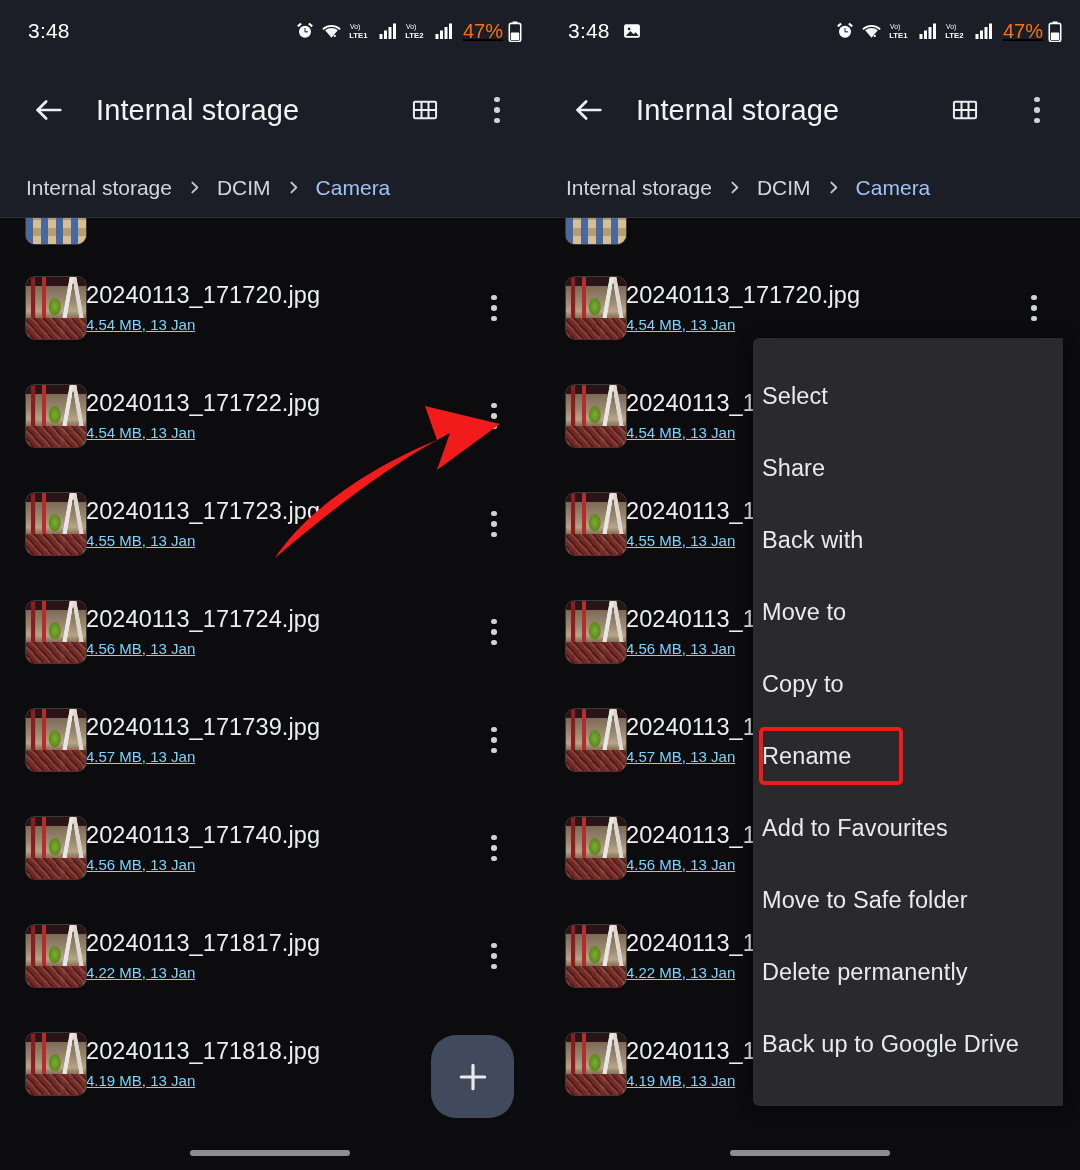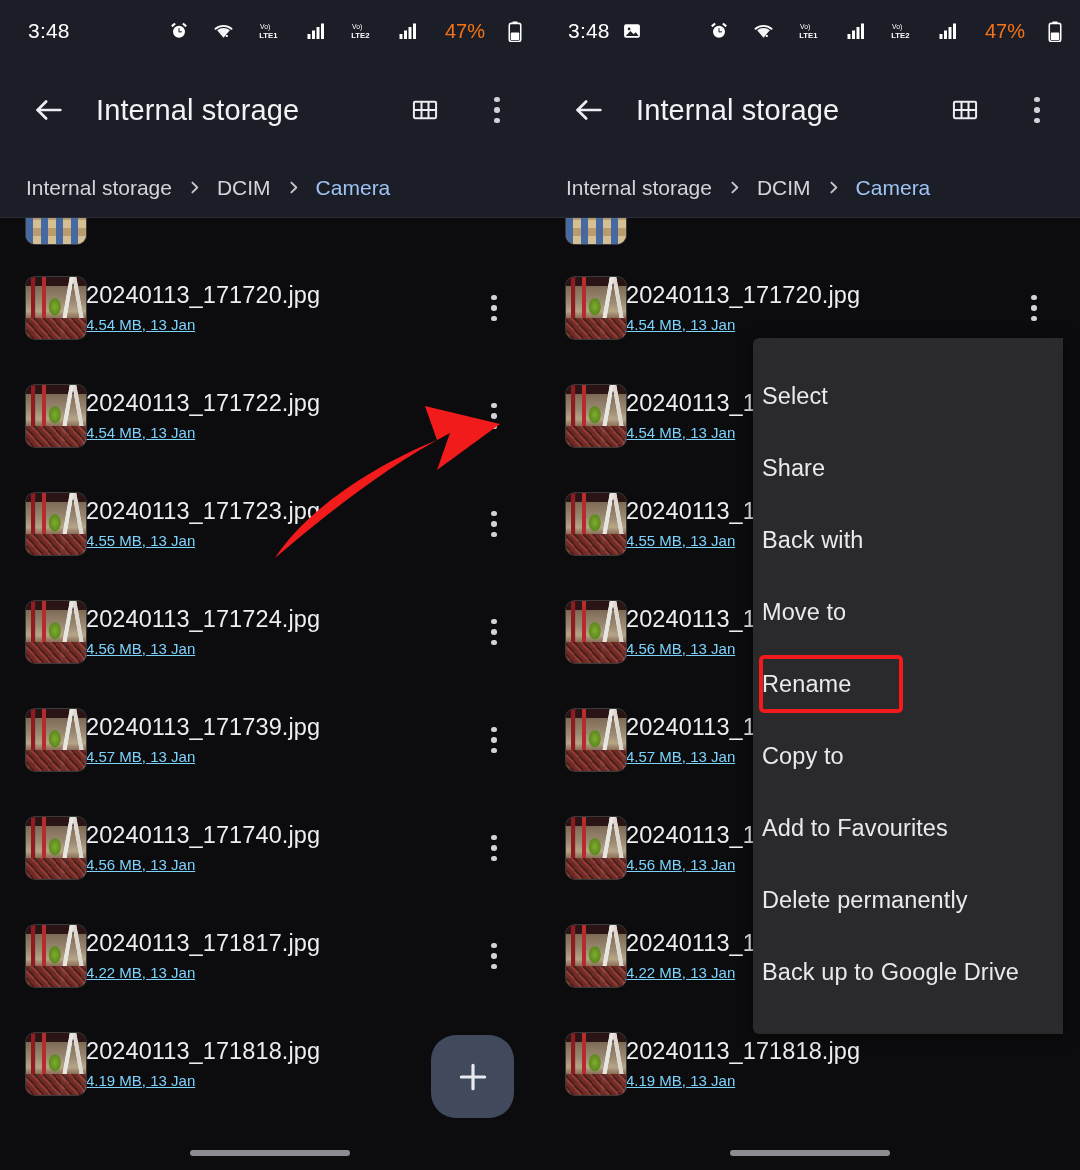--- a/index.html
+++ b/index.html
@@ -20,21 +20,21 @@
 
   
   .statusbar {
     height:62px; background:#1b1e27;
     display:flex; align-items:center;
     padding:0 18px 0 28px;
     position:relative; z-index:5;
   }
   .sb-time { color:#fff; font-size:21px; letter-spacing:.2px; }
   .sb-notif { margin-left:12px; display:flex; align-items:center; }
-  .sb-right { margin-left:auto; display:flex; align-items:center; gap:23px; }
+  .sb-right { margin-left:auto; display:flex; align-items:center; gap:5px;text-decoration:underline; }
   .icon-alarm, .icon-wifi, .icon-volte, .icon-bars, .icon-battery { display:block; }
   .sb-batt-text { color:#f97316; font-size:20px; margin-left:3px; }
 
   
   .appbar {
     height:96px; background:#1b1e27;
     display:flex; align-items:center;
     padding:0 22px 0 26px;
     position:relative; z-index:4;
   }
@@ -563,23 +563,24 @@
           <div class="fsub">4.19 MB, 13 Jan</div>
         </div>
       </div>
     </div>
 
     <div class="ctxmenu">
       <div class="mi">Select</div>
       <div class="mi">Share</div>
       <div class="mi">Back with</div>
       <div class="mi">Move to</div>
+      <div class="mi">Copy to</div>
       <div class="mi highlight">Rename</div>
-      <div class="mi">Copy to</div>
       <div class="mi">Add to Favourites</div>
+      <div class="mi">Move to Safe folder</div>
       <div class="mi">Delete permanently</div>
       <div class="mi">Back up to Google Drive</div>
     </div>
 
     <div class="navbar">
       <div class="nav-handle"></div>
     </div>
   </div>
 
 </div>

